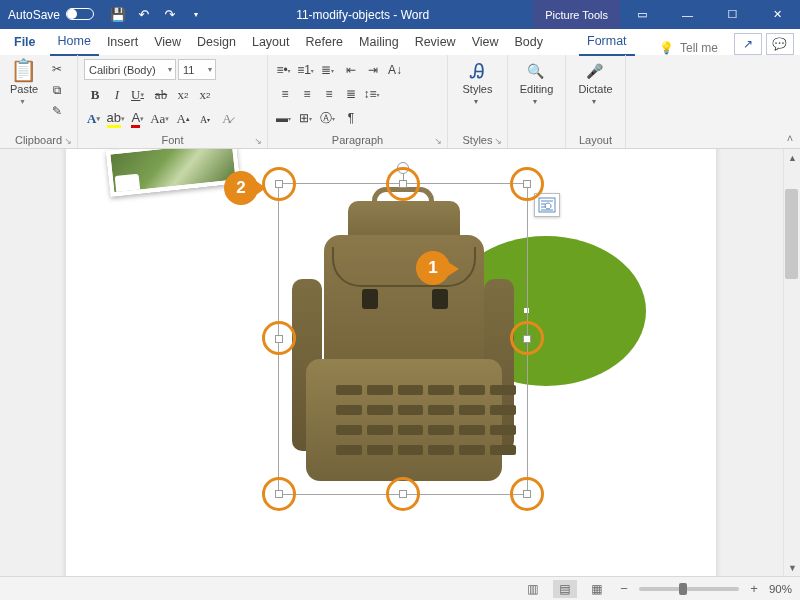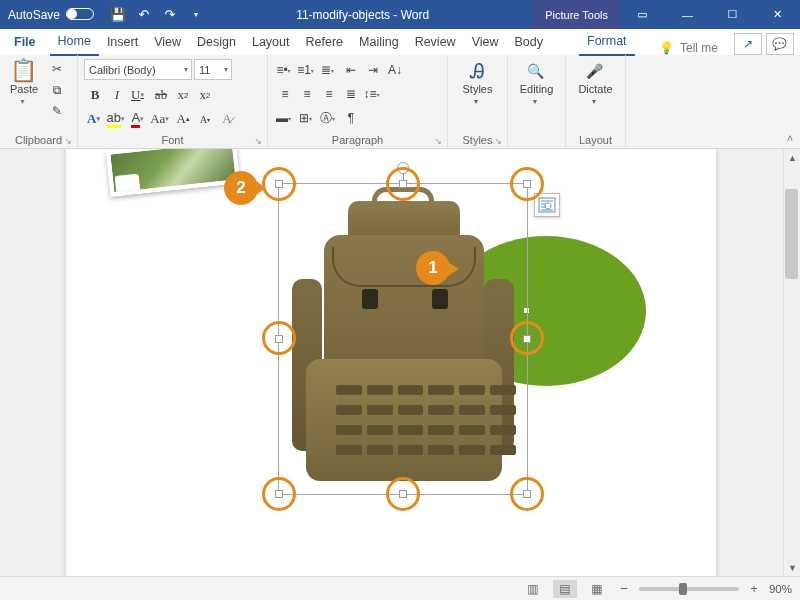--- a/index.html
+++ b/index.html
@@ -34,21 +34,21 @@
   .group { border-right:1px solid #e1e1e1; padding: 4px 6px 2px 6px; display:flex; flex-direction:column; }
   .group-content { flex:1; display:flex; align-items:flex-start; gap:4px;}
   .group-label { text-align:center; font-size:11px; color:#666; padding-top:2px; position:relative;}
   .group-label .dialog-launch { position:absolute; right:-2px; bottom:0; width:10px; height:10px; color:#999; cursor:pointer; font-size:9px;}
   .big-btn { display:flex; flex-direction:column; align-items:center; gap:2px; padding:2px 4px; cursor:pointer; }
   .icon-box { width:20px; height:20px; display:flex; align-items:center; justify-content:center; font-size:14px; }
   .btn-stack { display:flex; flex-direction:column; gap:1px;}
   .mini-btn { width:22px; height:20px; display:flex; align-items:center; justify-content:center; cursor:pointer; font-size:12px; }
 
   .font-row { display:flex; gap:2px; align-items:center; margin-bottom:2px;}
-  .font-select { width:108px; height:21px; border:1px solid #c9c9c9; background:#fff; font-size:11px; padding-left:4px; display:flex; align-items:center; justify-content:space-between; cursor:pointer;}
+  .font-select { width:92px; height:21px; border:1px solid #c9c9c9; background:#fff; font-size:11px; padding-left:4px; display:flex; align-items:center; justify-content:space-between; cursor:pointer;}
   .size-select { width:38px; height:21px; border:1px solid #c9c9c9; background:#fff; font-size:11px; padding-left:4px; display:flex; align-items:center; justify-content:space-between; cursor:pointer;}
   .dd-caret { font-size:8px; color:#777; padding-right:3px;}
   .font-btns { display:flex; gap:0;}
   .fmt-btn { width:22px; height:22px; display:flex; align-items:center; justify-content:center; cursor:pointer; font-size:13px; font-family: "Times New Roman", serif;}
 
   .para-grid { display:flex; flex-direction:column; gap:2px;}
   .para-row { display:flex; gap:0;}
   .para-btn { width:22px; height:22px; display:flex; align-items:center; justify-content:center; cursor:pointer; font-size:12px;}
   .vbtn { display:flex; flex-direction:column; align-items:center; gap:2px; cursor:pointer; padding:2px 6px;}
   .vbtn .dd-caret { font-size:8px; color:#666;}

